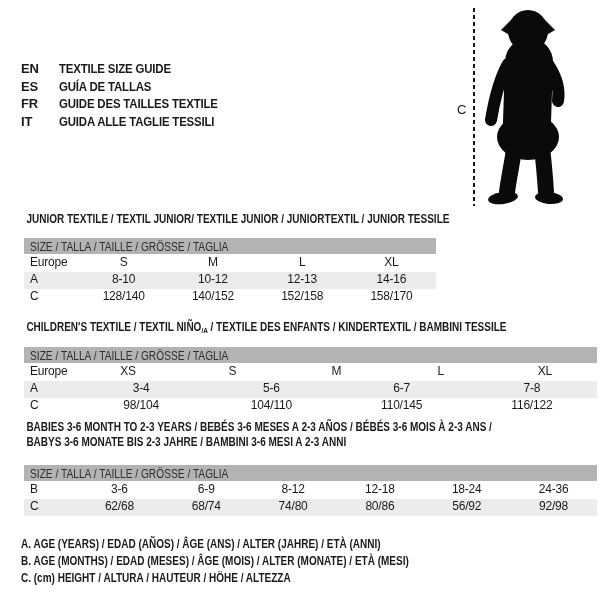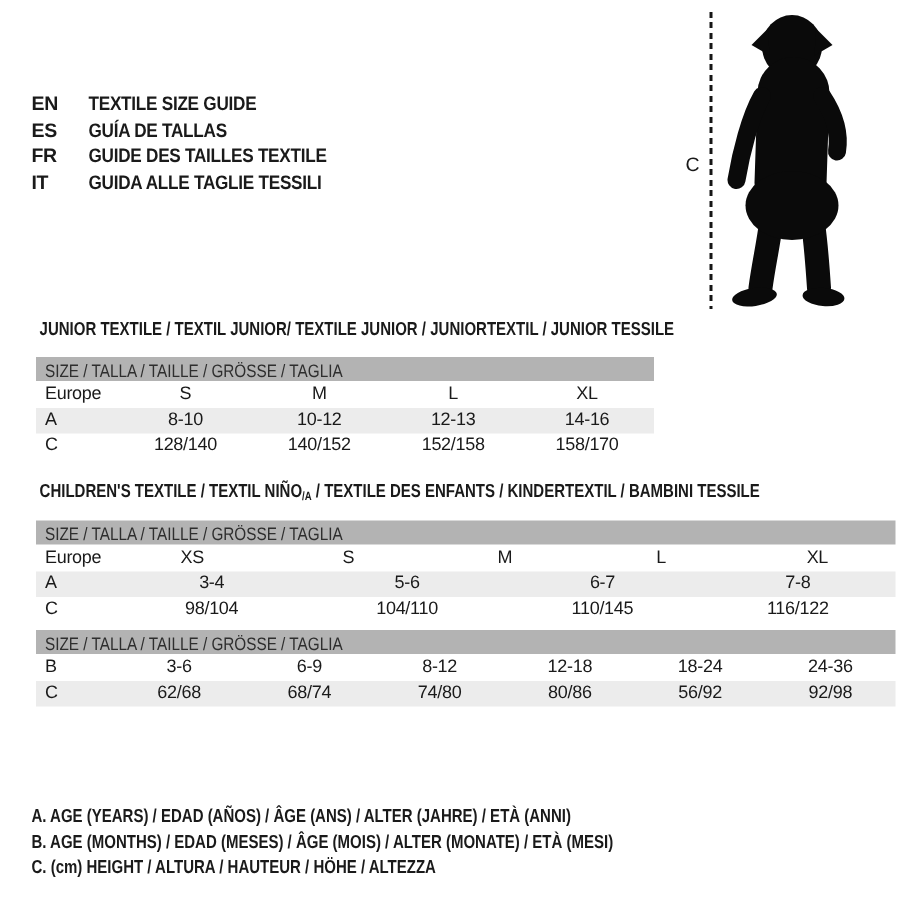--- a/index.html
+++ b/index.html
@@ -140,20 +140,24 @@
         </div>
         <div class="trow">
           <span class="tlabel">C</span>
           <span class="tcell">98/104</span>
           <span class="tcell">104/110</span>
           <span class="tcell">110/145</span>
           <span class="tcell">116/122</span>
         </div>
       </div>
       <div class="section sec-babies">
+        <div class="titlewrap">
+          <div class="sec-title">BABIES 3-6 MONTH TO 2-3 YEARS / BEBÉS 3-6 MESES A 2-3 AÑOS / BÉBÉS 3-6 MOIS À 2-3 ANS /</div>
+          <div class="sec-title">BABYS 3-6 MONATE BIS 2-3 JAHRE / BAMBINI 3-6 MESI A 2-3 ANNI</div>
+        </div>
         <div class="size-band">
           <span>SIZE / TALLA / TAILLE / GRÖSSE / TAGLIA</span>
         </div>
         <div class="trow">
           <span class="tlabel">B</span>
           <span class="tcell">3-6</span>
           <span class="tcell">6-9</span>
           <span class="tcell">8-12</span>
           <span class="tcell">12-18</span>
           <span class="tcell">18-24</span>

